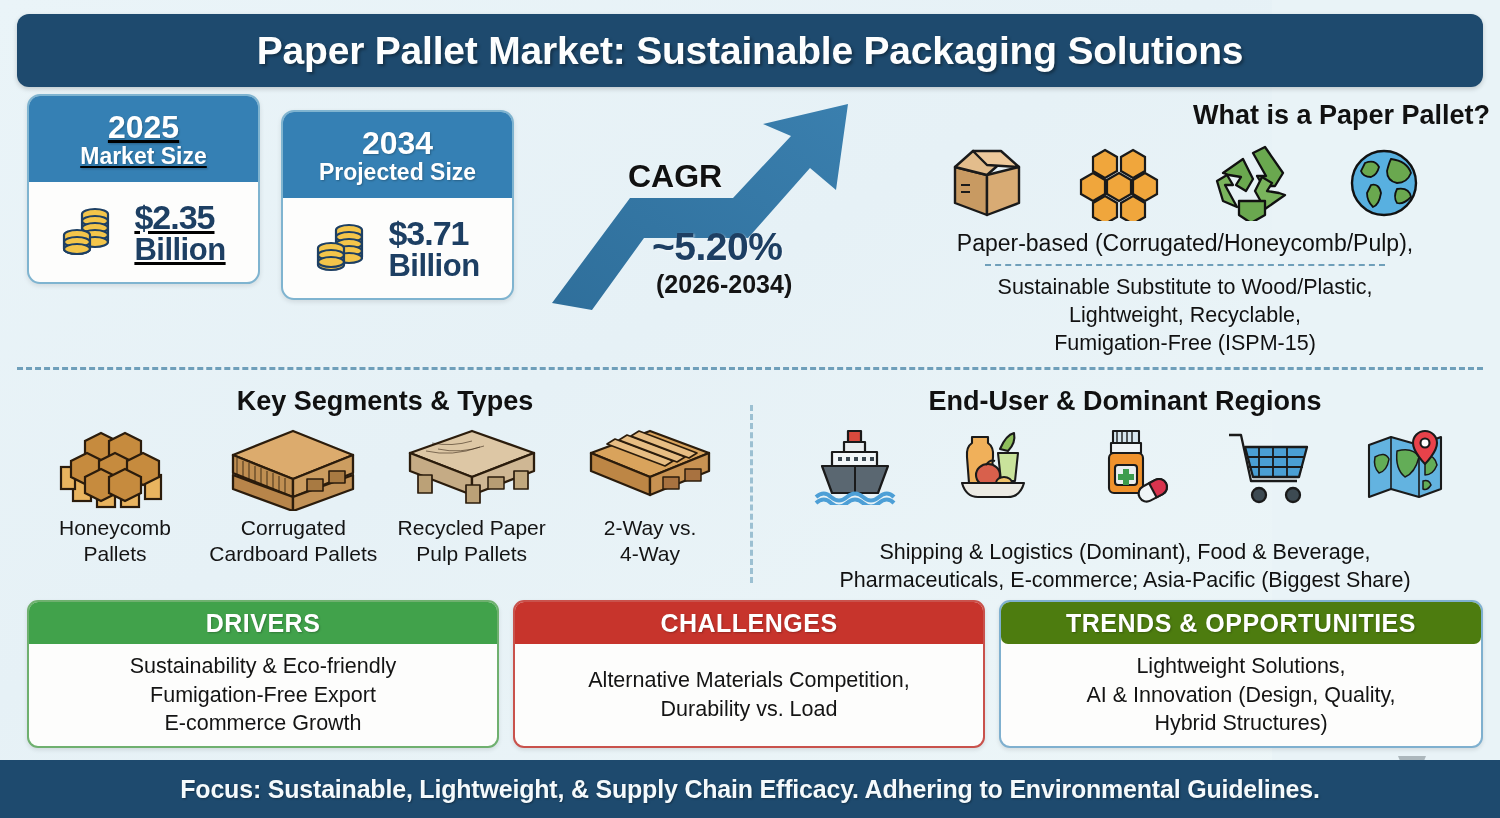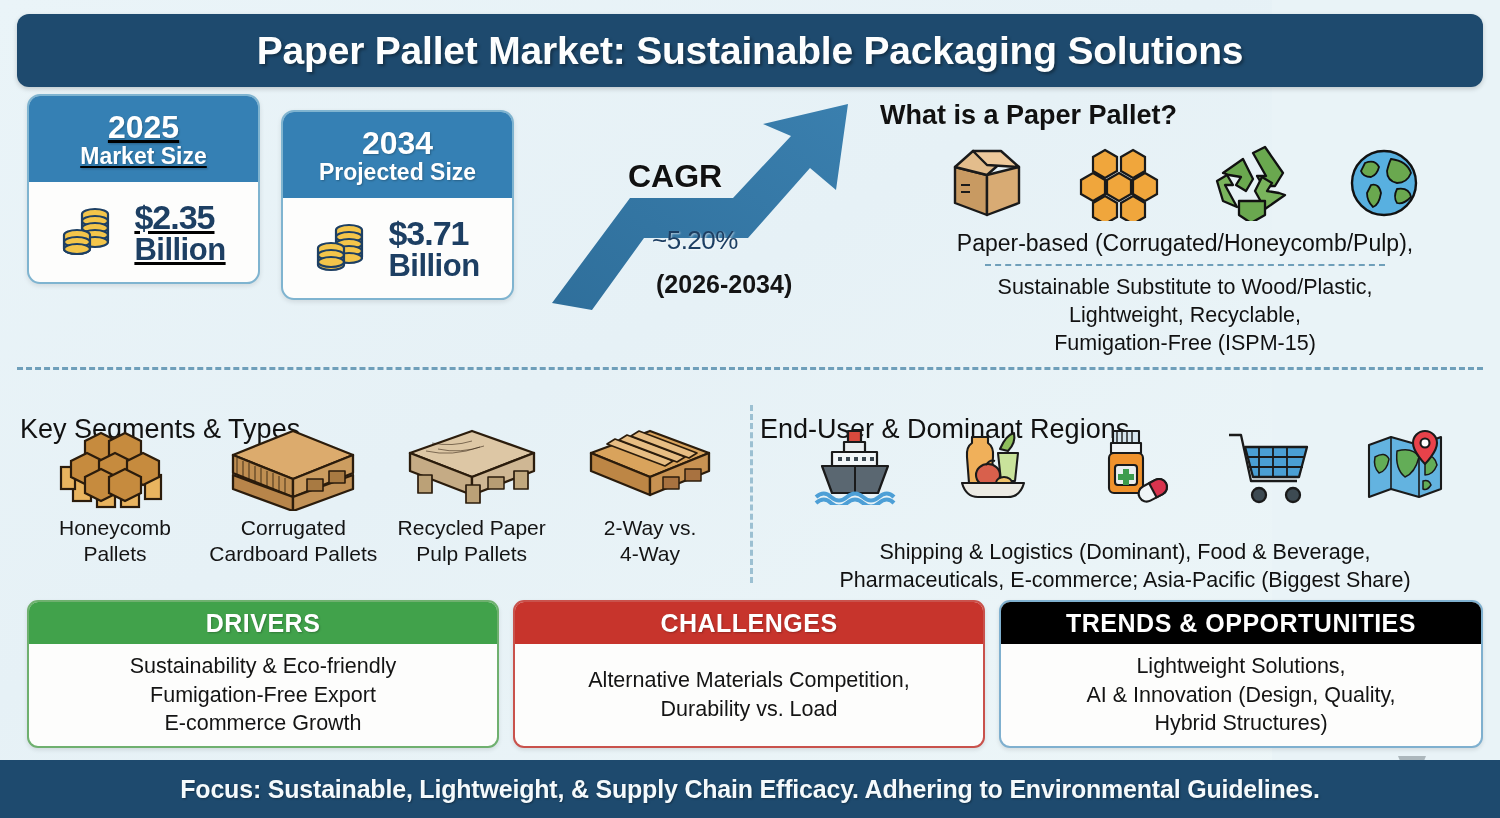--- a/index.html
+++ b/index.html
@@ -73,33 +73,33 @@
   
   .cagr-block { position: absolute; left: 548px; top: 98px; width: 330px; height: 215px; }
   .cagr-arrow { position: absolute; left: 0; top: 0; }
   .cagr-label {
     position: absolute; left: 80px; top: 60px;
     font-size: 32px; font-weight: bold; color: #111;
     text-shadow: 1px 1px 2px rgba(255,255,255,.7);
   }
   .cagr-value {
     position: absolute; left: 104px; top: 127px;
-    font-size: 26px; font-weight: normal; color: #1d3f63;
+    font-size: 39px; font-weight: bold; color: #1d3f63;
     letter-spacing: -0.5px;
     text-shadow: 1px 1px 2px rgba(255,255,255,.6);
   }
   .cagr-range {
     position: absolute; left: 108px; top: 172px;
     font-size: 25px; font-weight: bold; color: #141414;
   }
 
   
   .whatis { position: absolute; left: 880px; top: 100px; width: 610px; }
   .whatis h2 {
-    text-align: left; font-size: 27px; font-weight: bold;
+    text-align: right; font-size: 27px; font-weight: bold;
     color: #111; margin-bottom: 6px;
   }
   .whatis-icons {
     display: flex; justify-content: center; align-items: flex-end;
     gap: 52px; height: 88px; margin-bottom: 4px;
   }
   .whatis-line1 {
     text-align: center; font-size: 23px; color: #111; line-height: 1.25;
   }
   .dash-sep {
@@ -116,22 +116,22 @@
     position: absolute; left: 17px; top: 367px; width: 1466px;
     border-top: 3px dashed #6f9fba;
   }
   .v-divider {
     position: absolute; left: 750px; top: 405px; height: 178px;
     border-left: 3px dashed #9cc0d2;
   }
 
   
   .section-title {
-    position: absolute; text-align: left;
-    font-size: 27px; font-weight: normal; color: #111; margin-top: 28px;
+    position: absolute; text-align: center;
+    font-size: 27px; font-weight: bold; color: #111;
   }
   #segments-title { left: 20px; top: 386px; width: 730px; }
   #enduser-title  { left: 760px; top: 386px; width: 730px; }
 
   .seg-row {
     position: absolute; left: 30px; top: 425px; width: 705px;
     display: flex; justify-content: space-between; align-items: flex-start;
   }
   .seg-item { width: 170px; text-align: center; }
   .seg-ico { height: 88px; display: flex; align-items: center; justify-content: center; }
@@ -160,21 +160,21 @@
   #panel-challenges { left: 513px; width: 472px; border-color: #c9524c; }
   #panel-trends     { left: 999px; width: 484px; border-color: #7fb0cf; }
 
   .panel-head {
     height: 42px; display: flex; align-items: center; justify-content: center;
     color: #fff; font-size: 25px; font-weight: bold;
     letter-spacing: .5px; text-shadow: 1px 1px 2px rgba(0,0,0,.25);
   }
   #panel-drivers .panel-head    { background: #41a24b; }
   #panel-challenges .panel-head { background: #c7342c; }
-  #panel-trends .panel-head     { background: #000000; }
+  #panel-trends .panel-head     { background: #4d7c0f; border-radius: 7px; }
 
   .panel-body {
     height: 102px; display: flex; align-items: center; justify-content: center;
     text-align: center; font-size: 21.5px; color: #141414;
     line-height: 1.33; padding: 0 10px;
   }
 
   
   .footer-bar {
     position: absolute; left: 0; top: 760px; width: 1500px; height: 58px;

